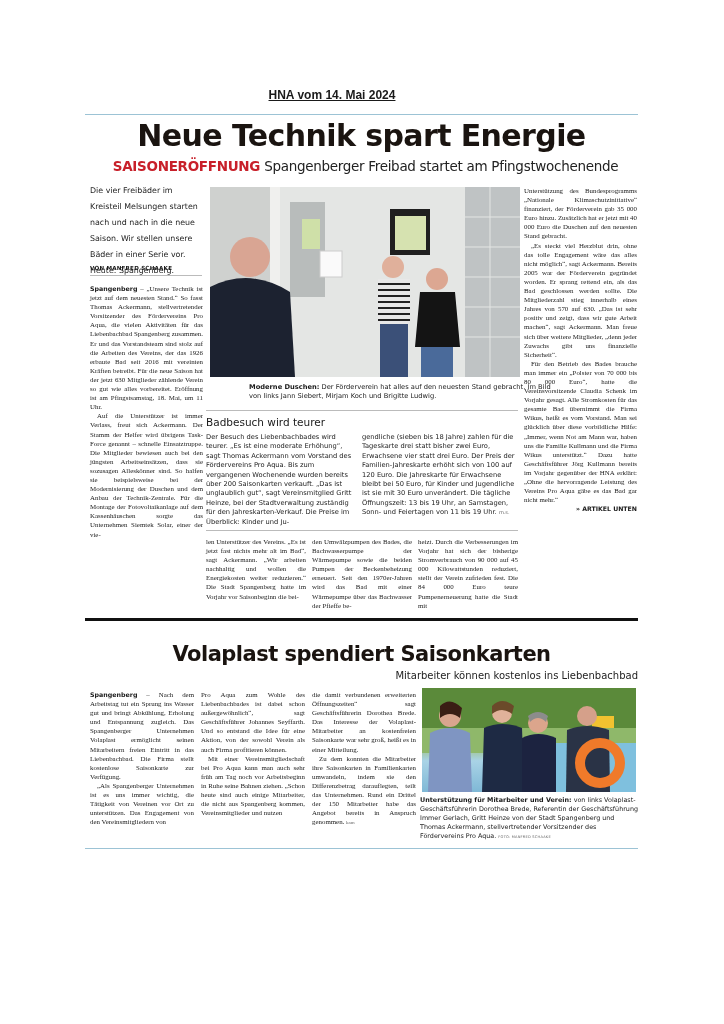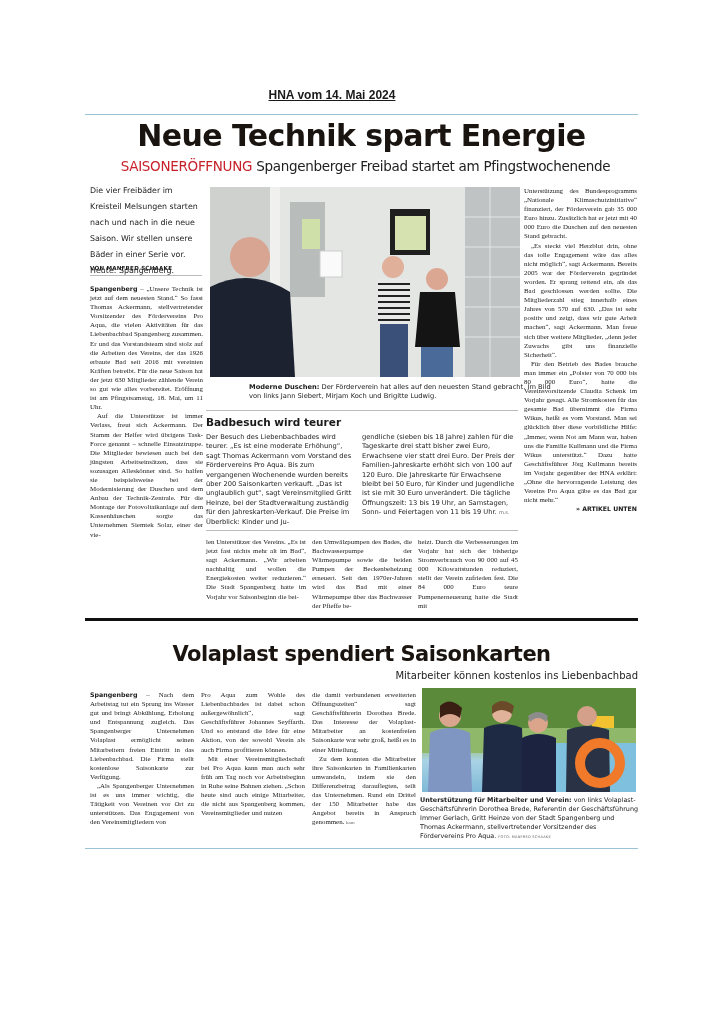--- a/index.html
+++ b/index.html
@@ -2,32 +2,32 @@
 <html><head>
 <meta charset="utf-8">
 <style>
   html,body{margin:0;padding:0;background:#fff;}
   body{width:724px;height:1024px;position:relative;overflow:hidden;font-family:"Liberation Serif",serif;color:#1a1a1a;}
   .abs{position:absolute;}
   .header-date{top:88px;left:0;width:664px;text-align:center;font-family:"Liberation Sans",sans-serif;font-weight:bold;font-size:12px;text-decoration:underline;}
   .topline{top:114px;left:85px;width:553px;height:1px;background:#9cc3d5;}
   .h1{top:118px;left:85px;width:553px;text-align:center;font-family:"DejaVu Sans",sans-serif;font-weight:bold;font-size:30px;letter-spacing:-0.6px;color:#1a1410;}
   .sub{top:158px;left:85px;width:553px;text-align:center;font-family:"DejaVu Sans",sans-serif;font-size:13.5px;color:#222;letter-spacing:-0.3px;}
-  .sub .kicker{color:#c8202a;font-weight:normal;margin-left:8px;}
+  .sub .kicker{color:#c8202a;font-weight:bold;margin-left:8px;}
   .intro{top:183px;left:90px;width:112px;font-family:"DejaVu Sans",sans-serif;font-size:7.9px;line-height:16px;color:#222;}
   .author{top:265px;left:90px;width:112px;font-family:"DejaVu Sans",sans-serif;font-weight:bold;font-size:5.6px;letter-spacing:0.2px;border-bottom:1px solid #bbb;padding-bottom:4px;}
   .col{font-size:6.9px;line-height:9.1px;text-align:justify;hyphens:auto;}
   .col p{margin:0;text-indent:7px;}
   .col p.first{text-indent:0;}
   .col b{font-family:"DejaVu Sans",sans-serif;font-size:6.3px;}
   .photo1{top:187px;left:210px;width:310px;height:190px;background:linear-gradient(90deg,#3a3a3a 0%,#3a3a3a 5%,#d8dad8 5%,#e9eae8 40%,#f1f1ef 60%,#cfd2d2 85%,#b9bdbe 100%);overflow:hidden;}
   .caption1{top:383px;left:206px;width:312px;font-family:"DejaVu Sans",sans-serif;font-size:6.7px;line-height:9.3px;margin-left:43px;}
   .caption1 b{font-weight:bold;}
   .sep1{top:410px;left:206px;width:312px;height:1px;background:#bbb;}
-  .boxhead{top:416px;left:206px;font-family:"DejaVu Sans",sans-serif;font-weight:bold;font-size:10.5px;}
+  .boxhead{top:416px;left:206px;font-family:"DejaVu Sans",sans-serif;font-weight:normal;font-size:10.5px;}
   .box{font-family:"DejaVu Sans",sans-serif;font-size:6.7px;line-height:9.4px;color:#222;}
   .sep2{top:530px;left:206px;width:312px;height:1px;background:#bbb;}
   .mainsep{top:618px;left:85px;width:553px;height:3px;background:#111;}
   .h2{top:642px;left:85px;width:553px;text-align:center;font-family:"DejaVu Sans",sans-serif;font-weight:bold;font-size:21px;letter-spacing:-0.5px;color:#1a1410;}
   .sub2{top:670px;left:85px;width:553px;text-align:right;font-family:"DejaVu Sans",sans-serif;font-size:10px;color:#222;}
   .photo2{top:688px;left:422px;width:214px;height:104px;overflow:hidden;background:linear-gradient(180deg,#5f8a3c 0%,#7fa65a 35%,#9dbf7a 55%,#a9d3e6 70%,#7fb8d6 100%);}
   .caption2{top:796px;left:420px;width:218px;font-family:"DejaVu Sans",sans-serif;font-size:6.4px;line-height:8.9px;}
   .credit{font-size:3.6px;color:#666;letter-spacing:0.2px;}
   .bottomline{top:848px;left:85px;width:553px;height:1px;background:#9cc3d5;}
   .ms{font-size:5px;color:#666;}

